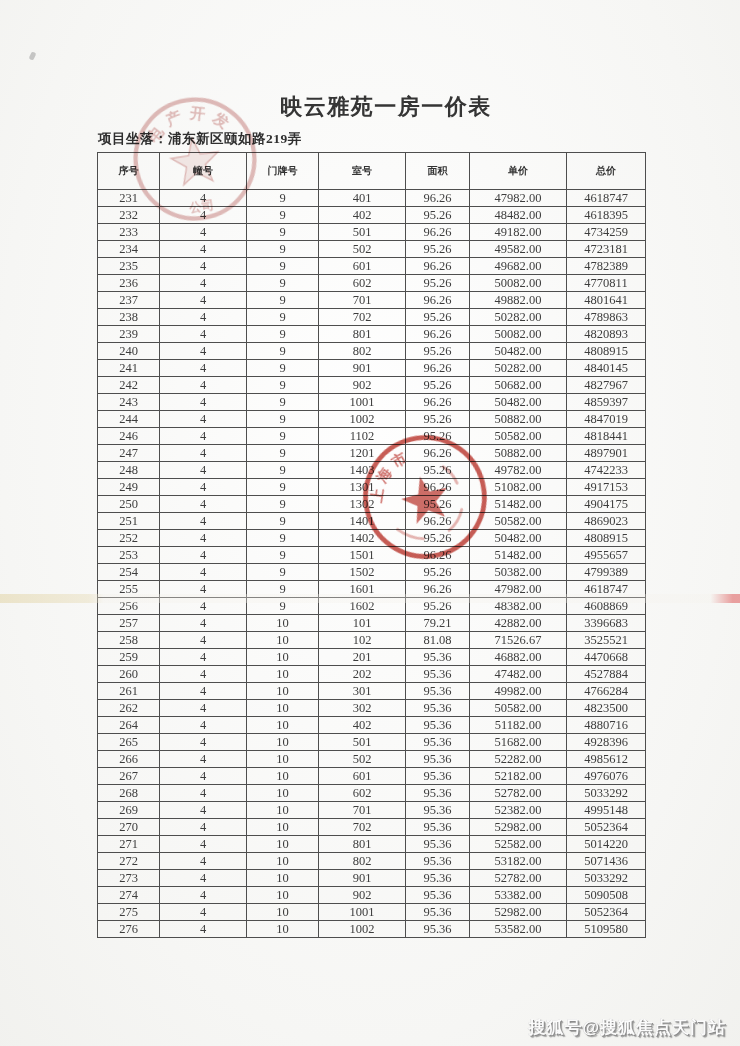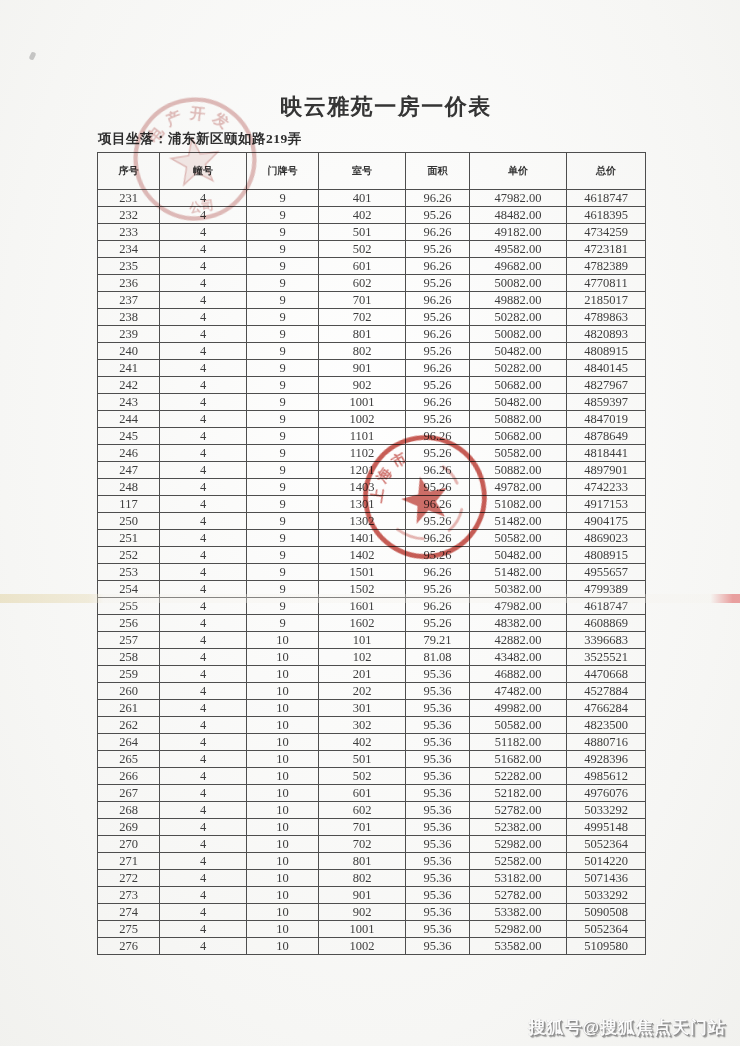--- a/index.html
+++ b/index.html
@@ -145,21 +145,21 @@
           <td>50082.00</td>
           <td>4770811</td>
         </tr>
         <tr>
           <td>237</td>
           <td>4</td>
           <td>9</td>
           <td>701</td>
           <td>96.26</td>
           <td>49882.00</td>
-          <td>2185017</td>
+          <td>4801641</td>
         </tr>
         <tr>
           <td>238</td>
           <td>4</td>
           <td>9</td>
           <td>702</td>
           <td>95.26</td>
           <td>50282.00</td>
           <td>4789863</td>
         </tr>
@@ -211,29 +211,20 @@
         <tr>
           <td>244</td>
           <td>4</td>
           <td>9</td>
           <td>1002</td>
           <td>95.26</td>
           <td>50882.00</td>
           <td>4847019</td>
         </tr>
         <tr>
-          <td>245</td>
-          <td>4</td>
-          <td>9</td>
-          <td>1101</td>
-          <td>96.26</td>
-          <td>50682.00</td>
-          <td>4878649</td>
-        </tr>
-        <tr>
           <td>246</td>
           <td>4</td>
           <td>9</td>
           <td>1102</td>
           <td>95.26</td>
           <td>50582.00</td>
           <td>4818441</td>
         </tr>
         <tr>
           <td>247</td>
@@ -247,21 +238,21 @@
         <tr>
           <td>248</td>
           <td>4</td>
           <td>9</td>
           <td>1403</td>
           <td>95.26</td>
           <td>49782.00</td>
           <td>4742233</td>
         </tr>
         <tr>
-          <td>117</td>
+          <td>249</td>
           <td>4</td>
           <td>9</td>
           <td>1301</td>
           <td>96.26</td>
           <td>51082.00</td>
           <td>4917153</td>
         </tr>
         <tr>
           <td>250</td>
           <td>4</td>
@@ -333,21 +324,21 @@
           <td>79.21</td>
           <td>42882.00</td>
           <td>3396683</td>
         </tr>
         <tr>
           <td>258</td>
           <td>4</td>
           <td>10</td>
           <td>102</td>
           <td>81.08</td>
-          <td>43482.00</td>
+          <td>71526.67</td>
           <td>3525521</td>
         </tr>
         <tr>
           <td>259</td>
           <td>4</td>
           <td>10</td>
           <td>201</td>
           <td>95.36</td>
           <td>46882.00</td>
           <td>4470668</td>

